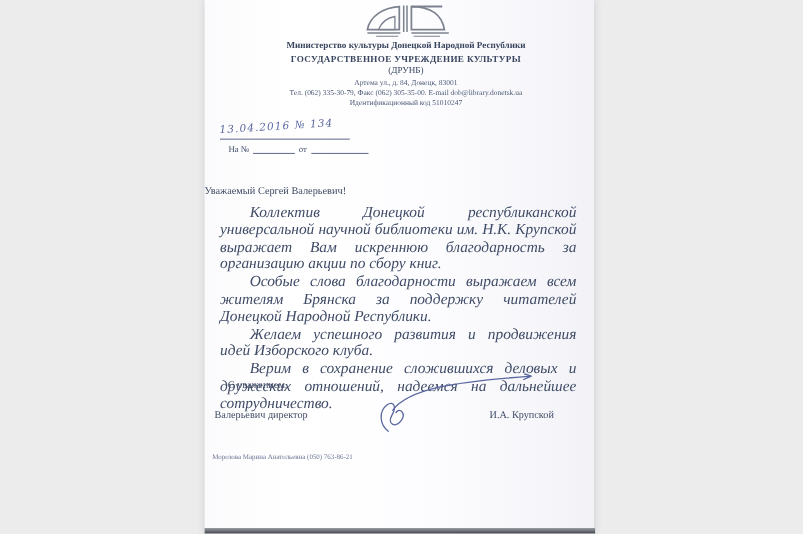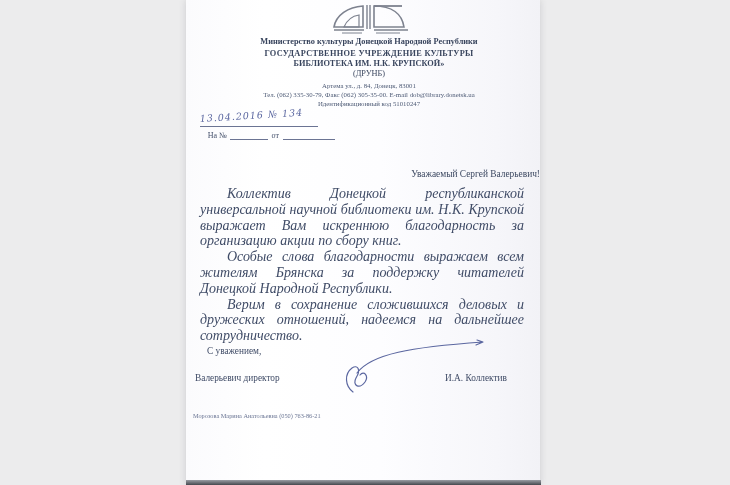--- a/index.html
+++ b/index.html
@@ -35,21 +35,21 @@
     font-family:"DejaVu Serif",serif;font-style:italic;
     color:#5b67a0;font-size:9.5px;letter-spacing:1px;
     display:inline-block;transform:rotate(-3.5deg);transform-origin:left bottom;
     white-space:nowrap;
   }
   .na-line{margin-top:3px;white-space:nowrap;text-align:right;}
   .blank{display:inline-block;border-bottom:1px solid #6b7493;height:9px;vertical-align:bottom;}
   .blank.b1{width:38px;margin:0 4px 0 3px;}
   .blank.b2{width:52px;margin-left:4px;}
   .recipient{margin-left:auto;width:190px;font-size:8.6px;line-height:17px;color:#44506b;}
-  .salutation{position:absolute;top:169px;left:0;right:0;text-align:right;font-size:9.4px;color:#3d4962;}
+  .salutation{position:absolute;top:169px;left:0;right:0;text-align:left;font-size:9.4px;color:#3d4962;}
   .body-text{position:absolute;top:186px;left:14px;width:324px;font-size:14px;line-height:15.8px;text-align:justify;color:#3f4b66;font-style:italic;}
   .body-text p{margin:0;text-indent:27px;}
   .closing{position:absolute;top:346px;left:21px;font-size:9.3px;color:#3f4b66;}
   .sig-title{position:absolute;top:373px;left:9px;font-size:9.3px;color:#3f4b66;}
   .sig-name{position:absolute;top:373px;left:259px;font-size:9.3px;color:#3f4b66;}
   .signature-svg{position:absolute;top:330px;left:125px;}
   .footer-note{position:absolute;top:412px;left:7px;font-size:6.3px;color:#6b7694;}
 </style>
 </head>
 <body>
@@ -69,21 +69,20 @@
           <path d="M52 3 C70 3 80 11 82 24 L52 24 Z"></path>
           <path d="M52 3 L80 3" stroke-width="1.8"></path>
 
           <path d="M12 27 L42 27 M52 27 L86 27" stroke-width="1.3"></path>
           <path d="M20 30 L40 30 M54 30 L78 30" stroke-width="1"></path>
         </g>
       </svg>
     </div>
     <div class="h-ministry">Министерство культуры Донецкой Народной Республики</div>
     <div class="h-org">ГОСУДАРСТВЕННОЕ УЧРЕЖДЕНИЕ КУЛЬТУРЫ</div>
-    <div class="h-org2">БИБЛИОТЕКА ИМ. Н.К. КРУПСКОЙ»</div>
     <div class="h-abbr">(ДРУНБ)</div>
     <div class="h-small first">Артема ул., д. 84, Донецк, 83001</div>
     <div class="h-small">Тел. (062) 335-30-79, Факс (062) 305-35-00. E-mail dob@library.donetsk.ua</div>
     <div class="h-small">Идентификационный код 51010247</div>
   </div>
 
   <div class="ref-row">
     <div class="ref-left">
       <div class="hand-line">
         <span class="handwriting">13.04.2016 № 134</span>
@@ -92,26 +91,27 @@
         <span>На №</span><span class="blank b1"></span><span>от</span><span class="blank b2"></span>
       </div>
     </div>
   </div>
 
   <div class="salutation">Уважаемый Сергей Валерьевич!</div>
 
   <div class="body-text">
     <p>Коллектив Донецкой республиканской универсальной научной библиотеки им. Н.К. Крупской выражает Вам искреннюю благодарность за организацию акции по сбору книг.</p>
     <p>Особые слова благодарности выражаем всем жителям Брянска за поддержку читателей Донецкой Народной Республики.</p>
+    <p>Желаем успешного развития и продвижения идей Изборского клуба.</p>
     <p>Верим в сохранение сложившихся деловых и дружеских отношений, надеемся на дальнейшее сотрудничество.</p>
   </div>
 
   <div class="closing">С уважением,</div>
   <div class="sig-title">Валерьевич директор</div>
-  <div class="sig-name">И.А. Коллектив</div>
+  <div class="sig-name">И.А. Крупской</div>
 
   <svg class="signature-svg" width="185" height="72" viewBox="0 0 185 72">
     <g fill="none" stroke="#5b67a0" stroke-width="1.2" stroke-linecap="round">
       <path d="M42 62 C 34 56, 33 44, 41 38 C 47 34, 50 40, 45 48 C 41 55, 48 60, 54 52 C 58 46, 53 40, 49 45"></path>
       <path d="M46 43 C 60 24, 100 17, 172 12 L 166 10 M 172 12 L 165 15"></path>
     </g>
   </svg>
 
   <div class="footer-note">Морозова Марина Анатольевна (050) 763-86-21</div>
 

